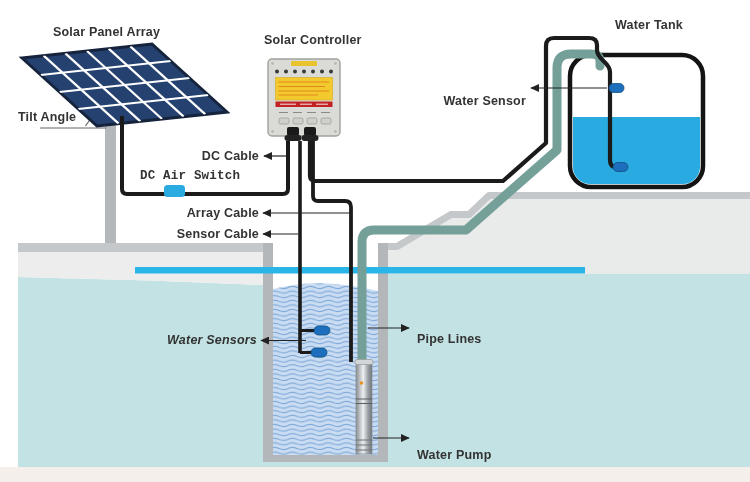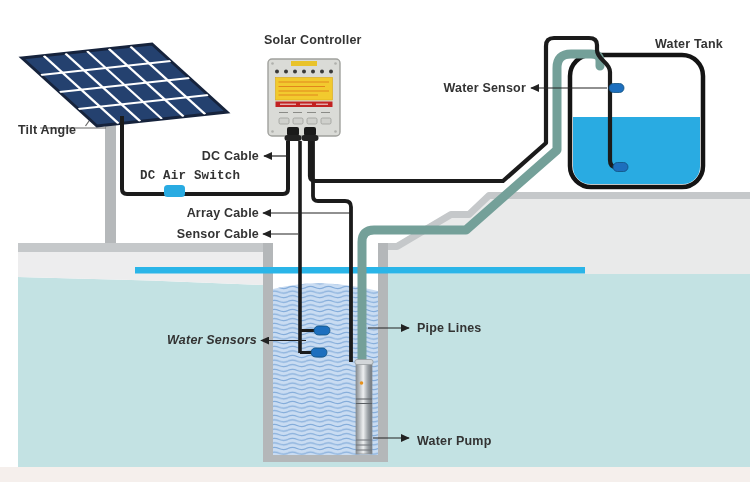--- a/index.html
+++ b/index.html
@@ -168,24 +168,25 @@
     <path d="M288,156 L264,156" marker-end="url(#arr)"></path>
     <path d="M350,213 L263,213" marker-end="url(#arr)"></path>
     <path d="M298,234 L263,234" marker-end="url(#arr)"></path>
     <path d="M306,340.5 L261,340.5" marker-end="url(#arr)"></path>
     <path d="M607,88 L531,88" marker-end="url(#arr)"></path>
     <path d="M368,328 L409,328" marker-end="url(#arr)"></path>
     <path d="M373,438 L409,438" marker-end="url(#arr)"></path>
   </g>
 </svg>
 
+  <div class="lbl" style="left:53px;top:25px;">Solar Panel Array</div>
   <div class="lbl" style="left:264px;top:33px;">Solar Controller</div>
-  <div class="lbl" style="left:615px;top:37px;margin-left:40px;">Water Tank</div>
-  <div class="lbl" style="left:18px;top:123px;">Tilt Angle</div>
+  <div class="lbl" style="left:615px;top:18px;">Water Tank</div>
+  <div class="lbl" style="left:18px;top:110px;">Tilt Angle</div>
   <div class="lbl" style="left:140px;top:169px;font-family:Liberation Mono, monospace;">DC Air Switch</div>
   <div class="lbl" style="right:491px;top:149px;">DC Cable</div>
   <div class="lbl" style="right:491px;top:206px;">Array Cable</div>
   <div class="lbl" style="right:491px;top:227px;">Sensor Cable</div>
   <div class="lbl" style="right:493px;top:333px;font-style:italic;">Water Sensors</div>
-  <div class="lbl" style="left:417px;top:321px;">Pipe Lines</div>
-  <div class="lbl" style="left:417px;top:434px;">Water Pump</div>
-  <div class="lbl" style="right:224px;top:81px;">Water Sensor</div>
+  <div class="lbl" style="left:417px;top:332px;">Pipe Lines</div>
+  <div class="lbl" style="left:417px;top:448px;">Water Pump</div>
+  <div class="lbl" style="right:224px;top:94px;">Water Sensor</div>
 </div>
 
 </body></html>

